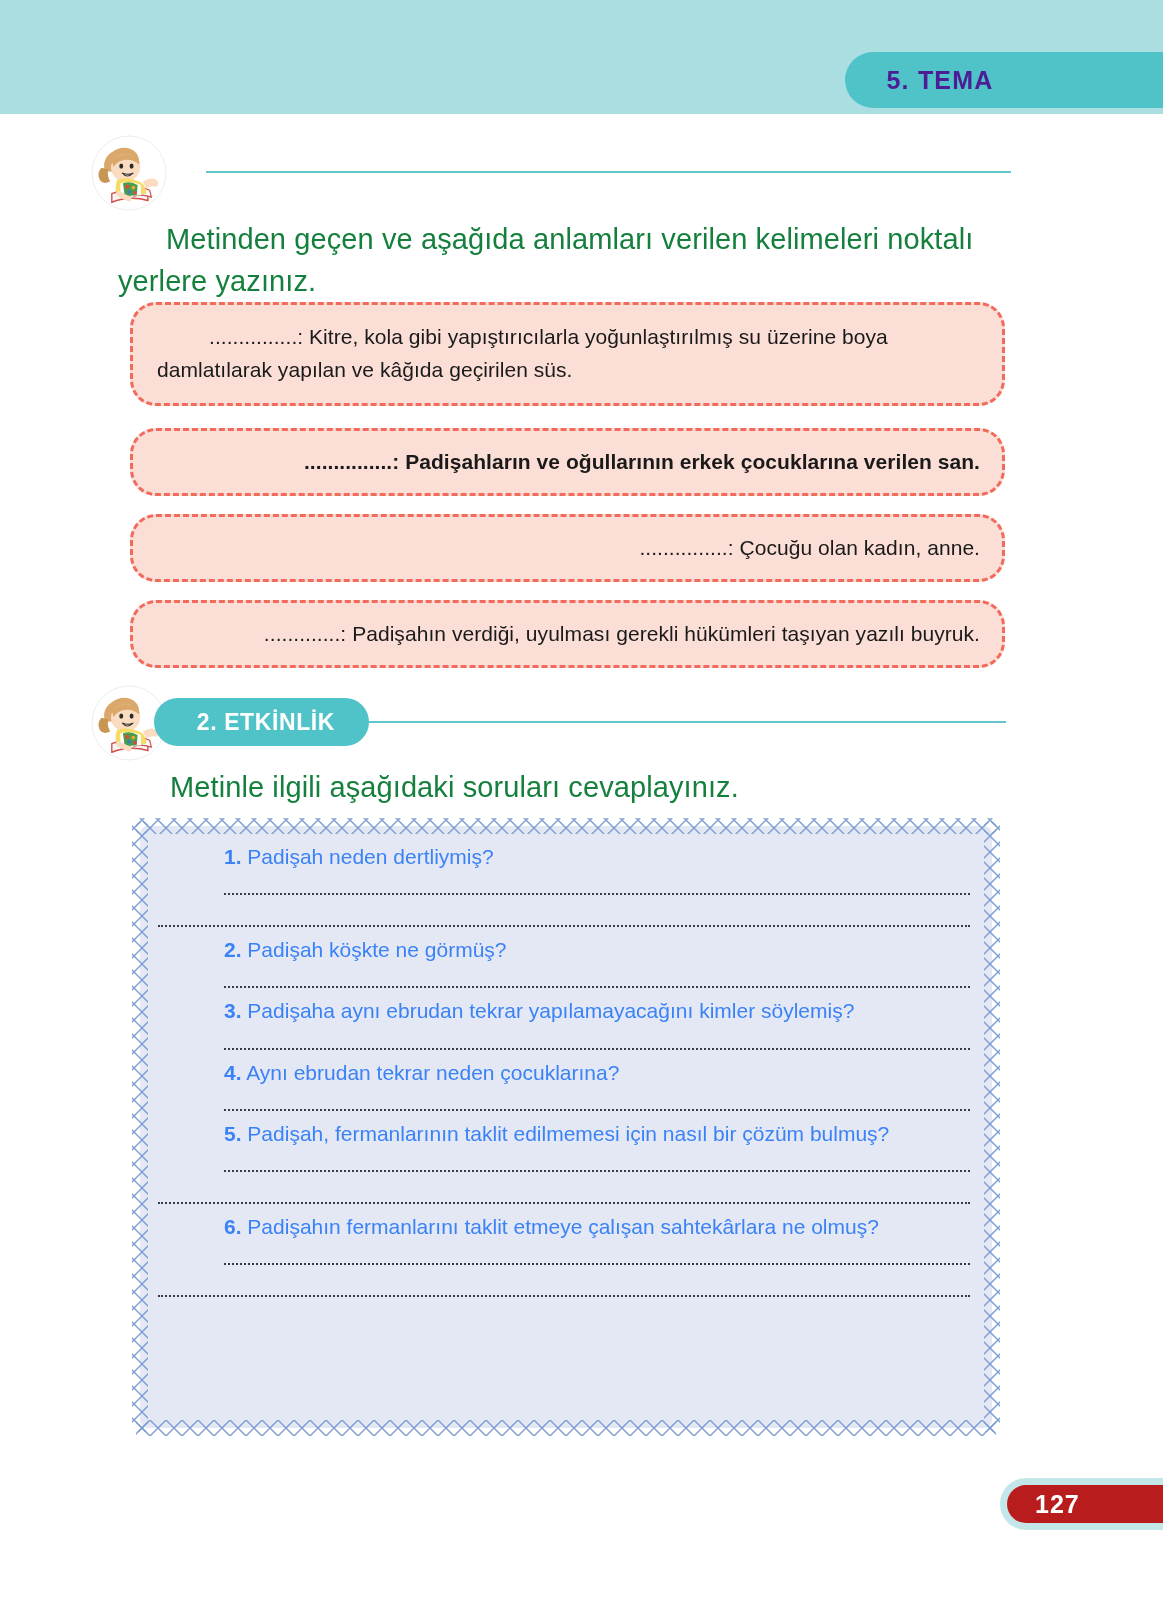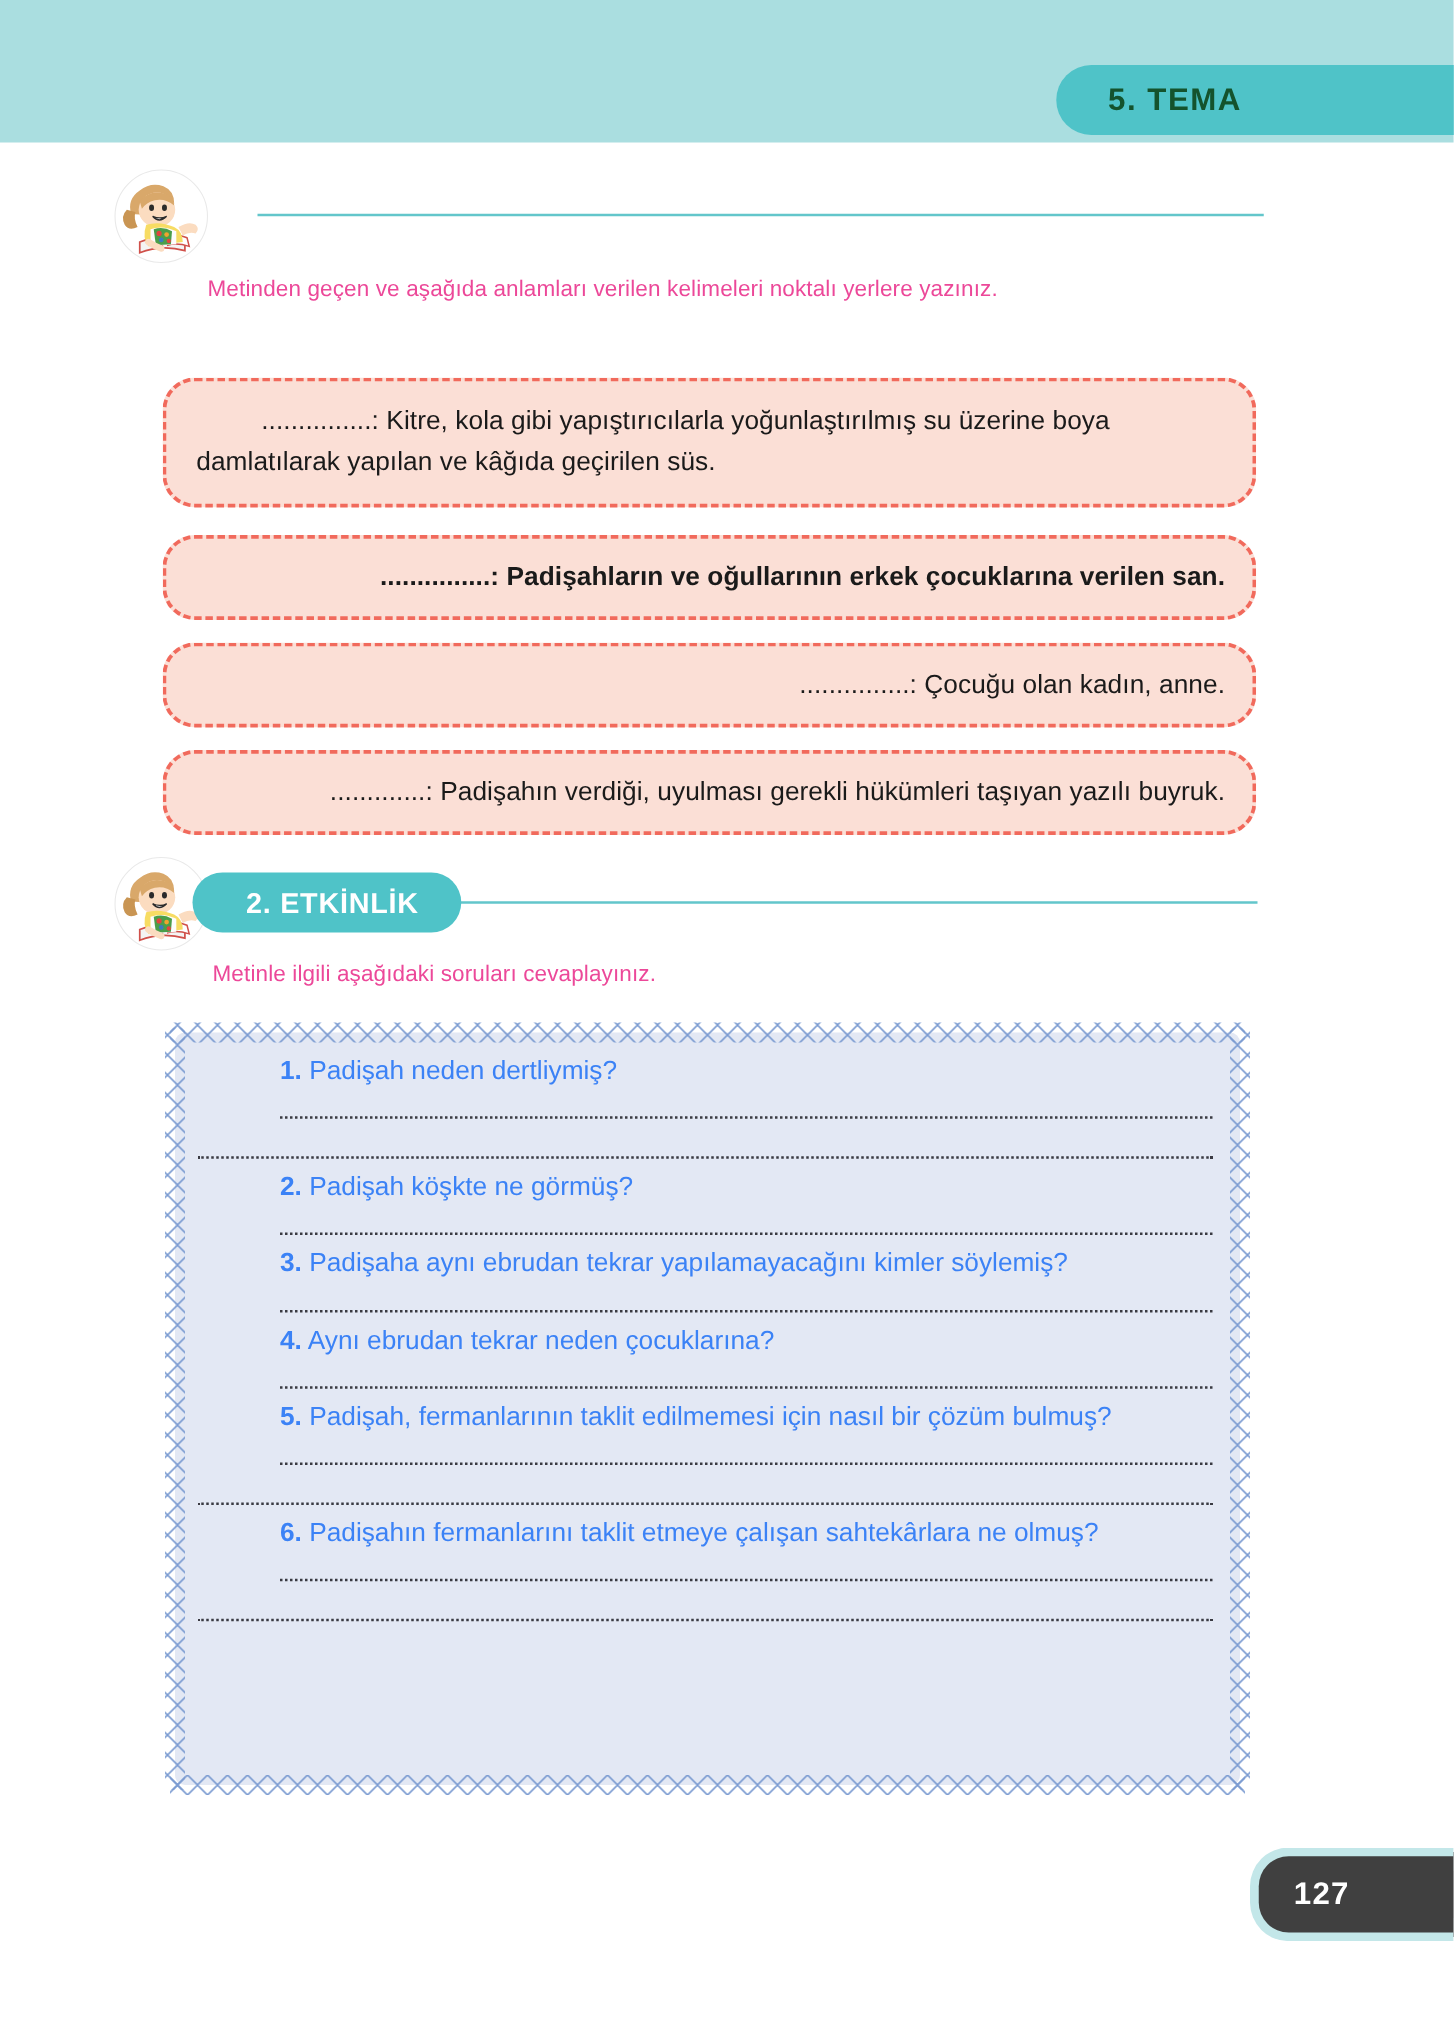--- a/index.html
+++ b/index.html
@@ -35,21 +35,21 @@
     width: 330px;
     height: 56px;
     background: #4fc3c8;
     border-radius: 28px 0 0 28px;
     display: flex;
     align-items: center;
     justify-content: center;
     padding-right: 140px;
   }
   .theme-badge-label {
-    color: #14532d;
+    color: #4c1d95;
     font-size: 25px;
     font-weight: bold;
     letter-spacing: 1.2px;
   }
 
   
   .activity-header {
     position: absolute;
     height: 62px;
   }
@@ -86,22 +86,22 @@
     position: absolute;
     top: 23px;
     height: 2px;
     background: #63c6cb;
     z-index: 1;
   }
 
   
   .instruction {
     position: absolute;
-    font-size: 18px;
-    color: #ec4899;
+    font-size: 29px;
+    color: #15803d;
     line-height: 1.45;
     letter-spacing: 0.1px;
   }
   .instruction .indent { display: inline-block; width: 48px; }
 
   
   .pink-box {
     position: absolute;
     background: #fbdfd6;
     border: 3px dashed #f16a5c;
@@ -163,22 +163,22 @@
     margin-left: 0px;
     margin-right: 4px;
   }
 
   
   .page-number {
     position: absolute;
     left: 1000px;
     top: 1478px;
     width: 163px;
-    height: 75px;
-    background: #404040;
+    height: 52px;
+    background: #b91c1c;
     border-radius: 31px 0 0 31px;
     border-top: 7px solid #c3e7e9;
     border-bottom: 7px solid #c3e7e9;
     border-left: 7px solid #c3e7e9;
     display: flex;
     align-items: center;
     padding-left: 28px;
   }
   .page-number-label {
     color: #ffffff;

